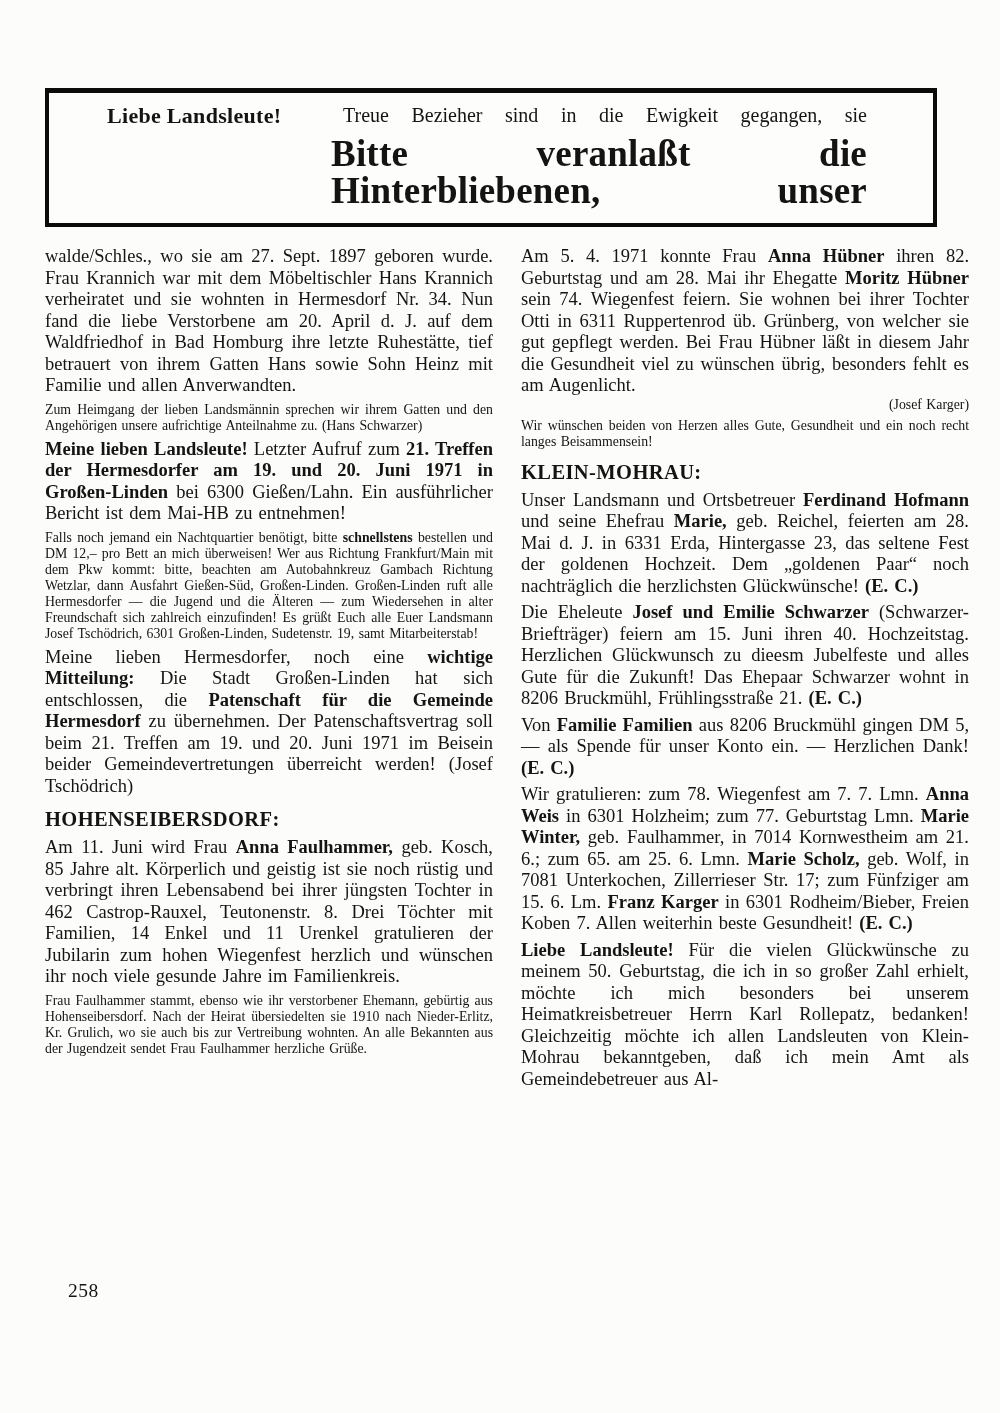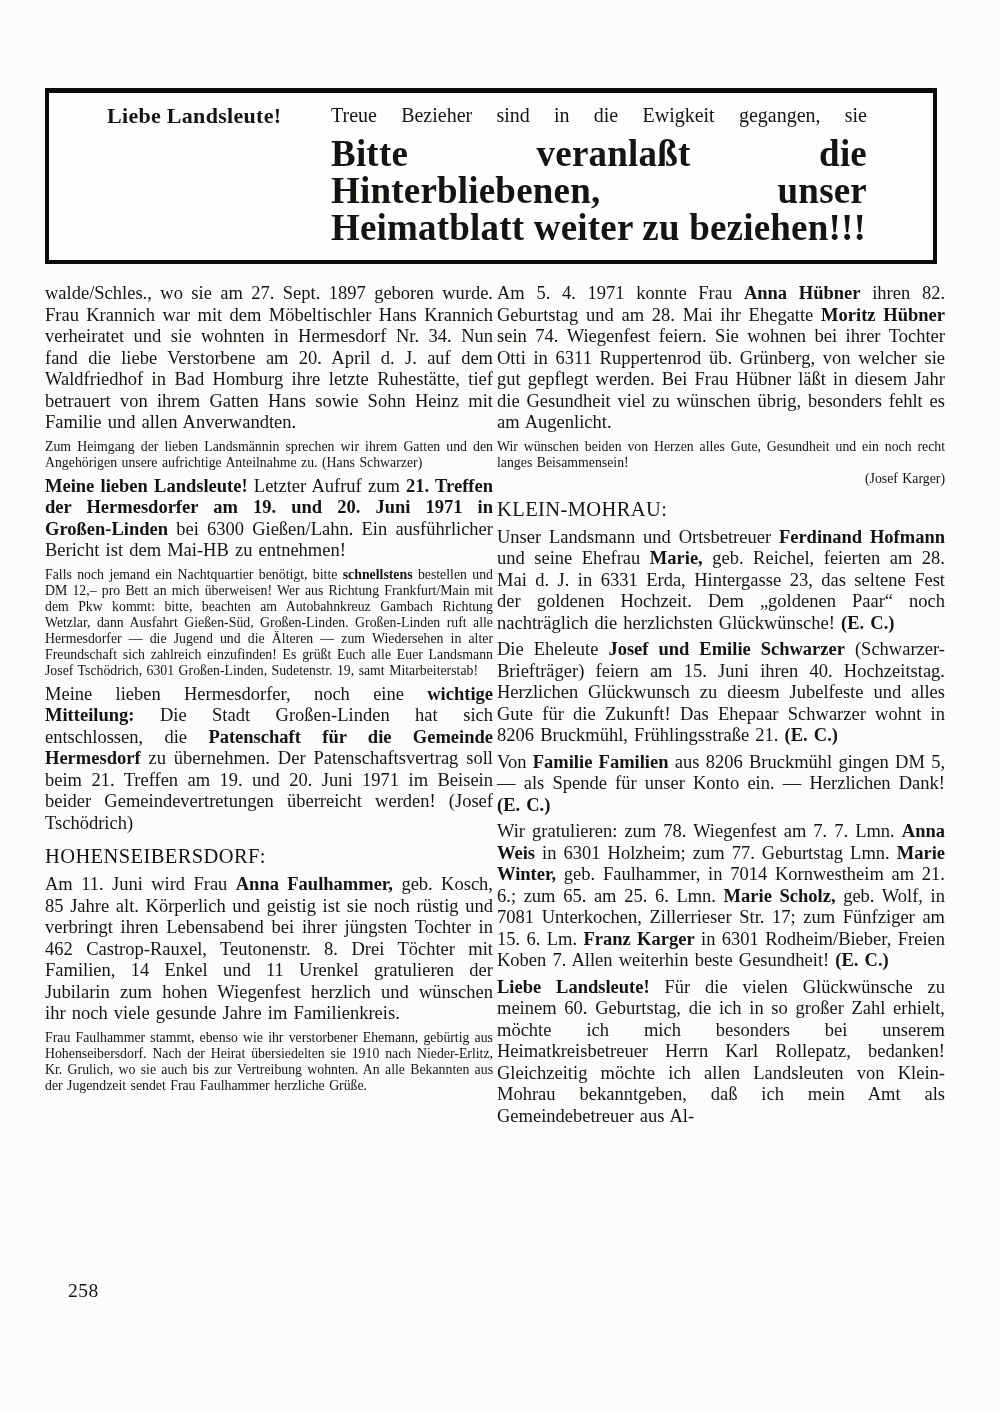--- a/index.html
+++ b/index.html
@@ -29,37 +29,38 @@
     font-weight: 700;
     font-size: 22px;
     line-height: 26px;
     letter-spacing: 0.3px;
   }
   .notice-content { flex: 1 1 auto; }
   .notice-line {
     font-size: 20px;
     line-height: 25px;
     text-align: left;
+    margin-left: 12px;
   }
   .notice-line.stretch, .notice-big.stretch {
     text-align: justify;
     text-align-last: justify;
   }
   .notice-big {
     font-weight: 700;
     font-size: 37px;
     line-height: 37px;
     letter-spacing: 0.2px;
   }
   .notice-big.first { margin-top: 7px; }
 
   
   .columns {
     display: flex;
-    gap: 4px;
+    gap: 28px;
     margin-top: 19px;
   }
   .col { flex: 0 0 448px; width: 448px; }
 
   .col p {
     margin: 0 0 5px 0;
     text-align: justify;
     text-justify: inter-word;
   }
   .col p.body {
@@ -73,21 +74,21 @@
     word-spacing: 1px;
   }
   .col p.signature {
     text-align: right;
     text-align-last: right;
     margin-top: -5px;
   }
   .col h3.sec-heading {
     font-size: 20.5px;
     line-height: 24px;
-    font-weight: 400;
+    font-weight: 700;
     letter-spacing: 0.4px;
     margin: 10px 0 6px 0;
     text-align: left;
   }
   .b { font-weight: 700; }
 
   .page-number {
     position: absolute;
     left: 68px;
     top: 1280px;
@@ -98,43 +99,42 @@
 </head>
 <body>
 
 <div class="page">
 
   <div class="notice-box">
     <div class="notice-label">Liebe Landsleute!</div>
     <div class="notice-content">
       <div class="notice-line stretch">Treue Bezieher sind in die Ewigkeit gegangen, sie</div>
       <div class="notice-big stretch first">Bitte veranlaßt die Hinterbliebenen, unser</div>
-      <div class="notice-big">Heimatblatt weiter zu beziehen!!!</div>
     </div>
   </div>
 
   <div class="columns">
     <div class="col">
         <p class="body"><span>walde/Schles., wo sie am 27. Sept. 1897 geboren wurde. Frau Krannich war mit dem Möbeltischler Hans Krannich verheiratet und sie wohnten in Hermesdorf Nr. 34. Nun fand die liebe Verstorbene am 20. April d. J. auf dem Waldfriedhof in Bad Homburg ihre letzte Ruhestätte, tief betrauert von ihrem Gatten Hans sowie Sohn Heinz mit Familie und allen Anverwandten.</span></p>
         <p class="small"><span>Zum Heimgang der lieben Landsmännin sprechen wir ihrem Gatten und den Angehörigen unsere aufrichtige Anteilnahme zu. (Hans Schwarzer)</span></p>
         <p class="body"><span class="b">Meine lieben Landsleute!</span><span> Letzter Aufruf zum </span><span class="b">21. Treffen der Hermesdorfer am 19. und 20. Juni 1971 in Großen-Linden</span><span> bei 6300 Gießen/Lahn. Ein ausführlicher Bericht ist dem Mai-HB zu entnehmen!</span></p>
         <p class="small"><span>Falls noch jemand ein Nachtquartier benötigt, bitte </span><span class="b">schnellstens</span><span> bestellen und DM 12,– pro Bett an mich überweisen! Wer aus Richtung Frankfurt/Main mit dem Pkw kommt: bitte, beachten am Autobahnkreuz Gambach Richtung Wetzlar, dann Ausfahrt Gießen-Süd, Großen-Linden. Großen-Linden ruft alle Hermesdorfer — die Jugend und die Älteren — zum Wiedersehen in alter Freundschaft sich zahlreich einzufinden! Es grüßt Euch alle Euer Landsmann Josef Tschödrich, 6301 Großen-Linden, Sudetenstr. 19, samt Mitarbeiterstab!</span></p>
         <p class="body"><span>Meine lieben Hermesdorfer, noch eine </span><span class="b">wichtige Mitteilung:</span><span> Die Stadt Großen-Linden hat sich entschlossen, die </span><span class="b">Patenschaft für die Gemeinde Hermesdorf</span><span> zu übernehmen. Der Patenschaftsvertrag soll beim 21. Treffen am 19. und 20. Juni 1971 im Beisein beider Gemeindevertretungen überreicht werden! (Josef Tschödrich)</span></p>
         <h3 class="sec-heading"><span>HOHENSEIBERSDORF:</span></h3>
         <p class="body"><span>Am 11. Juni wird Frau </span><span class="b">Anna Faulhammer,</span><span> geb. Kosch, 85 Jahre alt. Körperlich und geistig ist sie noch rüstig und verbringt ihren Lebensabend bei ihrer jüngsten Tochter in 462 Castrop-Rauxel, Teutonenstr. 8. Drei Töchter mit Familien, 14 Enkel und 11 Urenkel gratulieren der Jubilarin zum hohen Wiegenfest herzlich und wünschen ihr noch viele gesunde Jahre im Familienkreis.</span></p>
         <p class="small"><span>Frau Faulhammer stammt, ebenso wie ihr verstorbener Ehemann, gebürtig aus Hohenseibersdorf. Nach der Heirat übersiedelten sie 1910 nach Nieder-Erlitz, Kr. Grulich, wo sie auch bis zur Vertreibung wohnten. An alle Bekannten aus der Jugendzeit sendet Frau Faulhammer herzliche Grüße.</span></p>
       </div>
     <div class="col">
         <p class="body"><span>Am 5. 4. 1971 konnte Frau </span><span class="b">Anna Hübner</span><span> ihren 82. Geburtstag und am 28. Mai ihr Ehegatte </span><span class="b">Moritz Hübner</span><span> sein 74. Wiegenfest feiern. Sie wohnen bei ihrer Tochter Otti in 6311 Ruppertenrod üb. Grünberg, von welcher sie gut gepflegt werden. Bei Frau Hübner läßt in diesem Jahr die Gesundheit viel zu wünschen übrig, besonders fehlt es am Augenlicht.</span></p>
+        <p class="small signature"><span>(Josef Karger)</span></p>
         <p class="small"><span>Wir wünschen beiden von Herzen alles Gute, Gesundheit und ein noch recht langes Beisammensein!</span></p>
-        <p class="small signature"><span>(Josef Karger)</span></p>
         <h3 class="sec-heading"><span>KLEIN-MOHRAU:</span></h3>
         <p class="body"><span>Unser Landsmann und Ortsbetreuer </span><span class="b">Ferdinand Hofmann</span><span> und seine Ehefrau </span><span class="b">Marie,</span><span> geb. Reichel, feierten am 28. Mai d. J. in 6331 Erda, Hintergasse 23, das seltene Fest der goldenen Hochzeit. Dem „goldenen Paar“ noch nachträglich die herzlichsten Glückwünsche! </span><span class="b">(E. C.)</span></p>
         <p class="body"><span>Die Eheleute </span><span class="b">Josef und Emilie Schwarzer</span><span> (Schwarzer-Briefträger) feiern am 15. Juni ihren 40. Hochzeitstag. Herzlichen Glückwunsch zu dieesm Jubelfeste und alles Gute für die Zukunft! Das Ehepaar Schwarzer wohnt in 8206 Bruckmühl, Frühlingsstraße 21. </span><span class="b">(E. C.)</span></p>
         <p class="body"><span>Von </span><span class="b">Familie Familien</span><span> aus 8206 Bruckmühl gingen DM 5,— als Spende für unser Konto ein. — Herzlichen Dank! </span><span class="b">(E. C.)</span></p>
         <p class="body"><span>Wir gratulieren: zum 78. Wiegenfest am 7. 7. Lmn. </span><span class="b">Anna Weis</span><span> in 6301 Holzheim; zum 77. Geburtstag Lmn. </span><span class="b">Marie Winter,</span><span> geb. Faulhammer, in 7014 Kornwestheim am 21. 6.; zum 65. am 25. 6. Lmn. </span><span class="b">Marie Scholz,</span><span> geb. Wolf, in 7081 Unterkochen, Zillerrieser Str. 17; zum Fünfziger am 15. 6. Lm. </span><span class="b">Franz Karger</span><span> in 6301 Rodheim/Bieber, Freien Koben 7. Allen weiterhin beste Gesundheit! </span><span class="b">(E. C.)</span></p>
-        <p class="body"><span class="b">Liebe Landsleute!</span><span> Für die vielen Glückwünsche zu meinem 60. Geburtstag, die ich in so großer Zahl erhielt, möchte ich mich besonders bei unserem Heimatkreisbetreuer Herrn Karl Rollepatz, bedanken! Gleichzeitig möchte ich allen Landsleuten von Klein-Mohrau bekanntgeben, daß ich mein Amt als Gemeindebetreuer aus Al-</span></p>
+        <p class="body"><span class="b">Liebe Landsleute!</span><span> Für die vielen Glückwünsche zu meinem 50. Geburtstag, die ich in so großer Zahl erhielt, möchte ich mich besonders bei unserem Heimatkreisbetreuer Herrn Karl Rollepatz, bedanken! Gleichzeitig möchte ich allen Landsleuten von Klein-Mohrau bekanntgeben, daß ich mein Amt als Gemeindebetreuer aus Al-</span></p>
       </div>
   </div>
 
 </div>
 
 <div class="page-number">258</div>
 
 </body></html>

